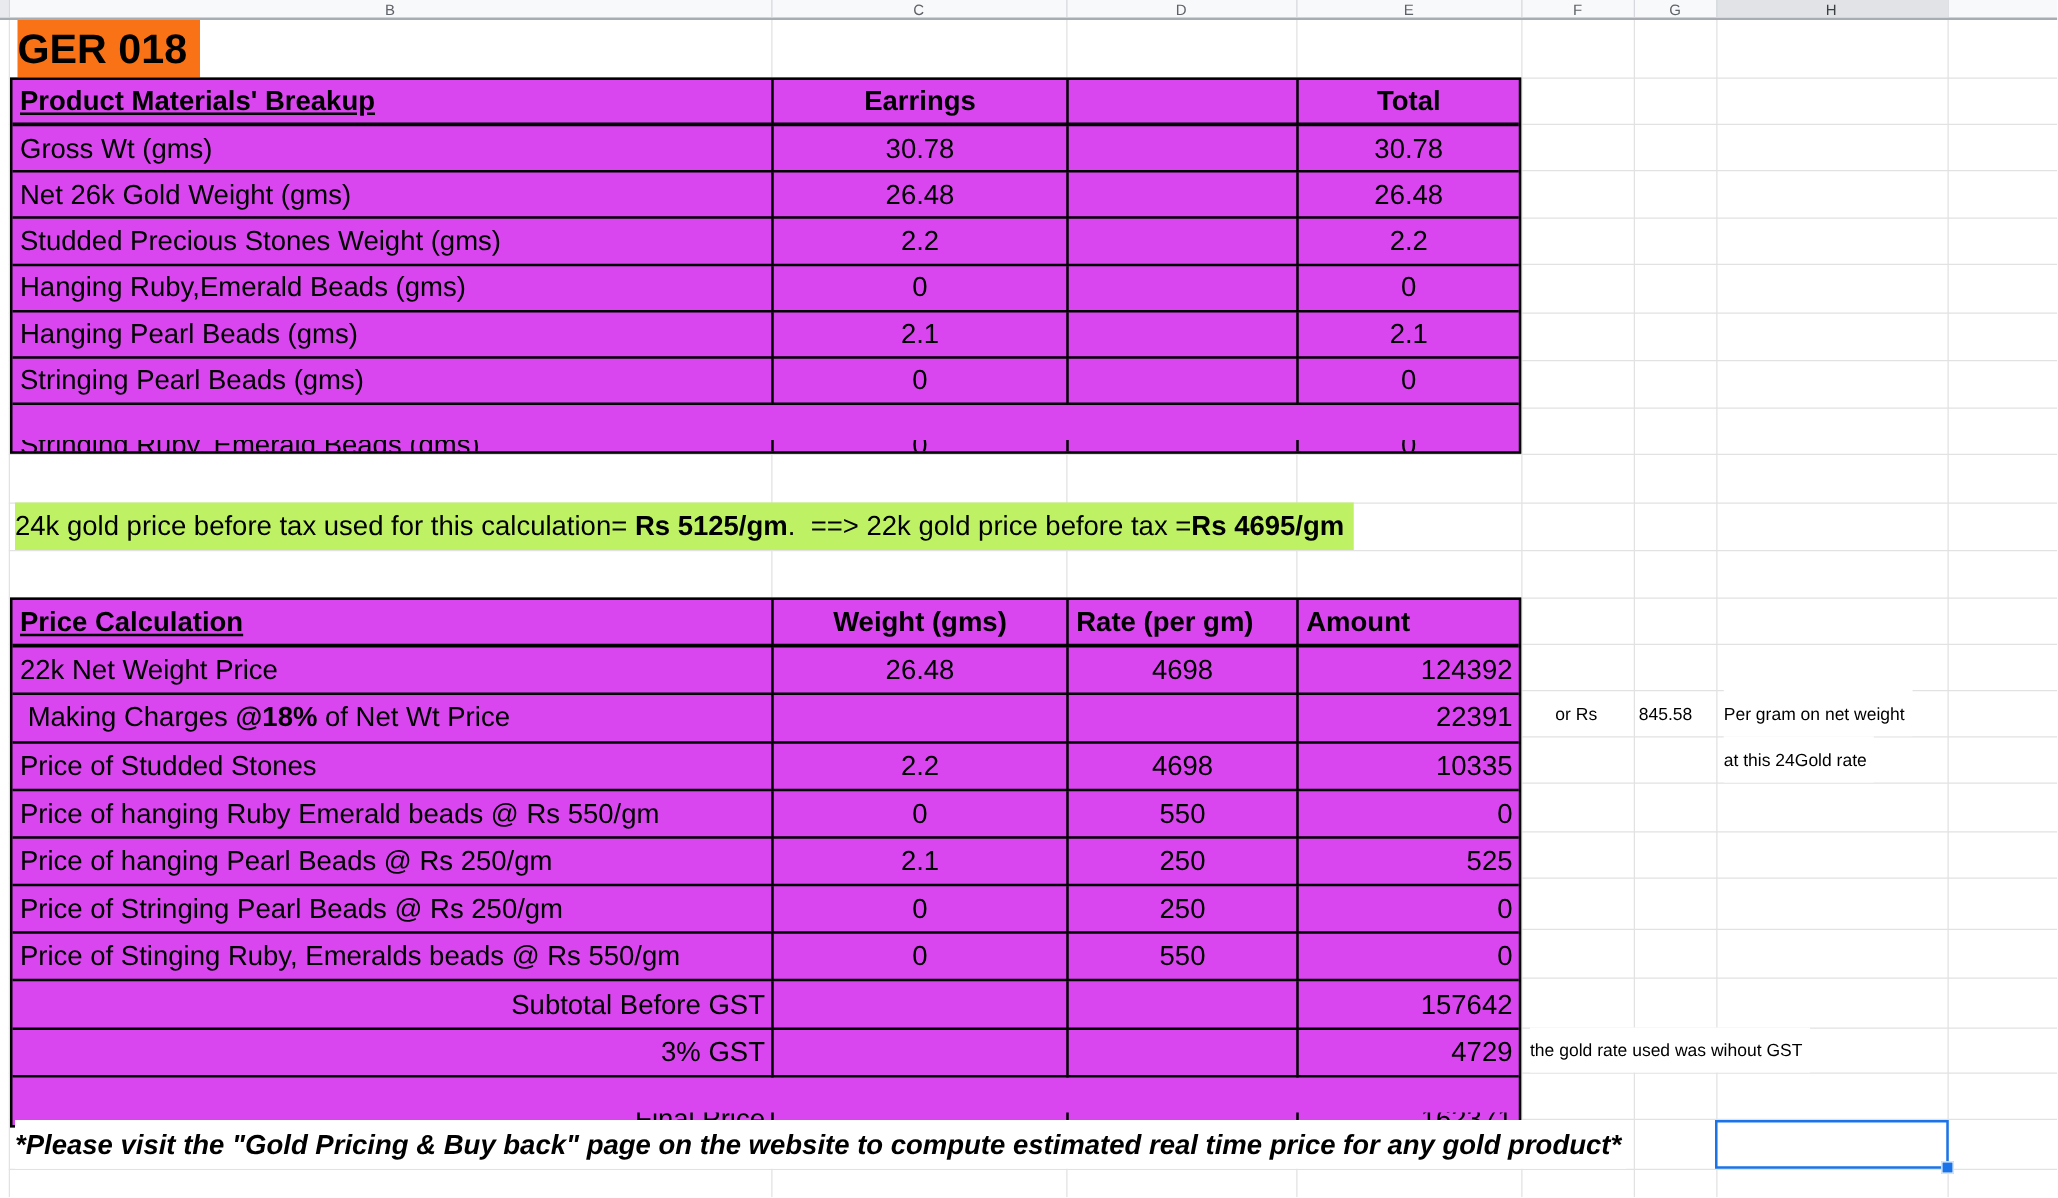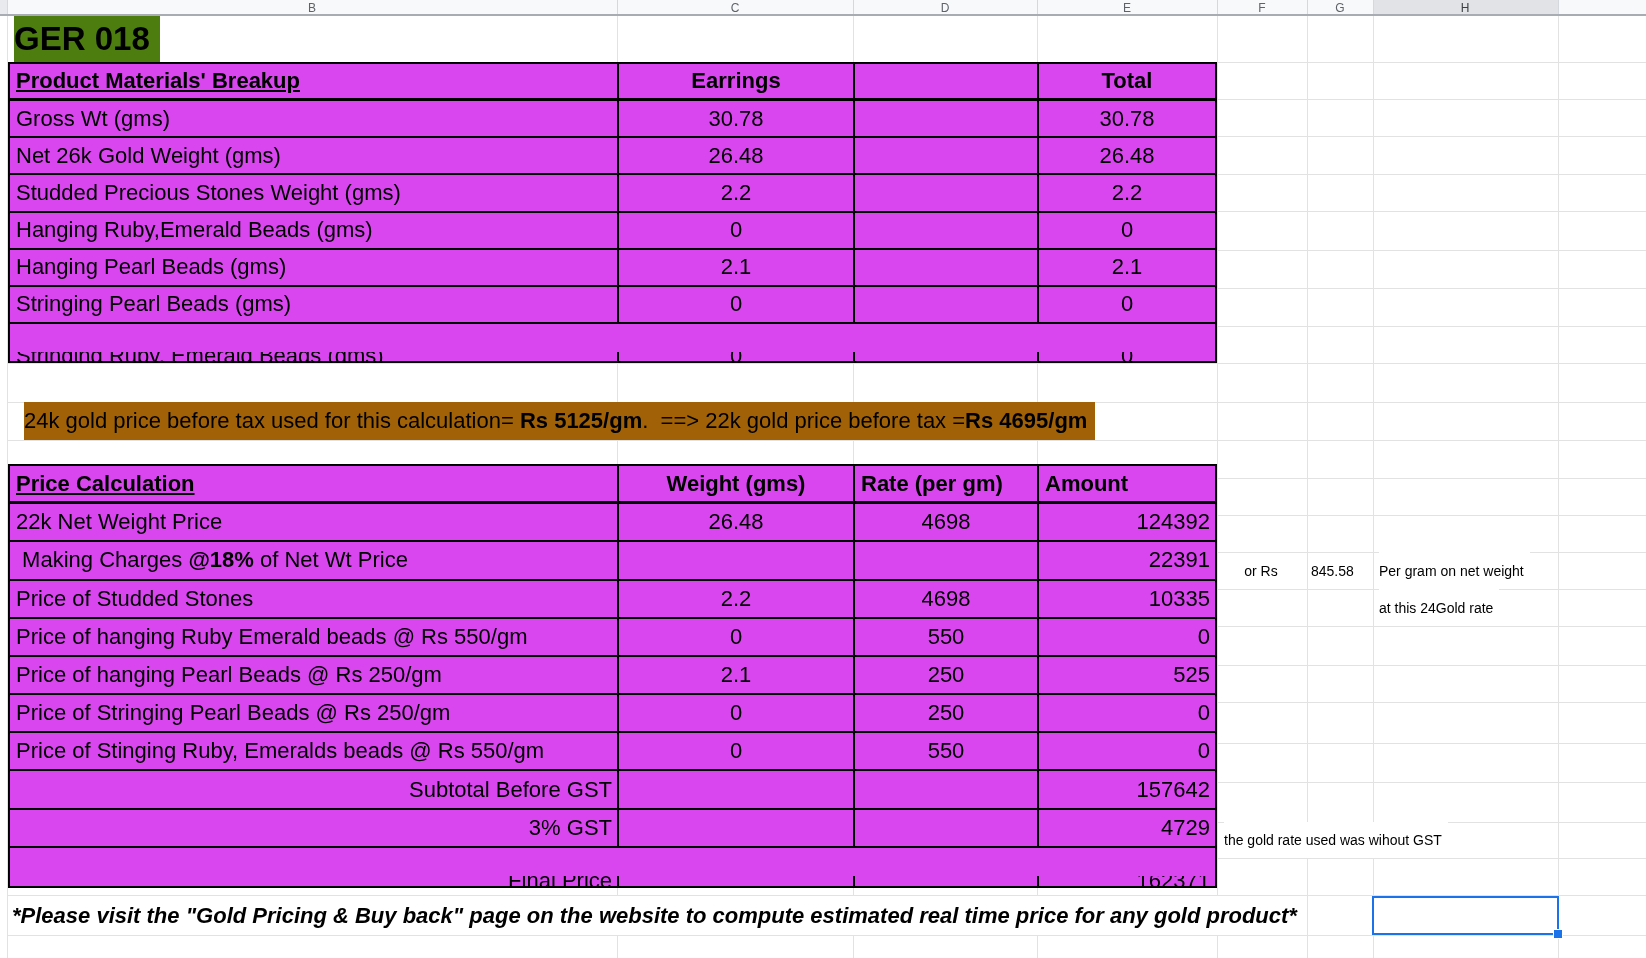--- a/index.html
+++ b/index.html
@@ -13,38 +13,38 @@
   .colstrip .hl{position:absolute;left:1373px;top:0;width:185px;height:14px;background:#e1e3e6;}
   .stripline{position:absolute;top:0;height:14px;width:1px;background:#d5d8dc;z-index:2;}
   
   .hgrid{position:absolute;left:7px;right:0;height:1px;background:#e2e2e2;z-index:0;}
   .vgrid{position:absolute;top:16px;bottom:0;width:1px;background:#e2e2e2;z-index:0;}
   
   .tbl{position:absolute;left:8px;width:1209px;display:grid;
        grid-template-columns:609px 236px 184px 1fr;
        box-sizing:border-box;border:2px solid #000;background:#d946ef;z-index:2;}
   .t1{top:62px;height:301px;grid-template-rows:repeat(8,1fr);}
-  .t2{top:464px;height:424px;grid-template-rows:repeat(11,1fr);}
+  .t2{top:478px;height:424px;grid-template-rows:repeat(11,1fr);}
   .cell{border-right:2px solid #000;border-bottom:2px solid #000;box-sizing:border-box;
         display:flex;align-items:center;font-size:22px;white-space:nowrap;overflow:hidden;
         padding:0 6px;}
   .cell.lc{border-right:none;}
   .cell.br{border-bottom:none;margin-top:28px;}
   .cell.hdr{font-weight:bold;border-bottom:3px solid #000;}
   .cell.center{justify-content:center;}
   .cell.right{justify-content:flex-end;padding-right:5px;}
   .cell.bold{font-weight:normal;}
   .u{text-decoration:underline;}
   .pre{white-space:pre;}
   .b{font-weight:bold;}
   
   .gertitle{position:absolute;left:14px;top:16px;height:46px;display:flex;align-items:center;
-            font-size:33px;font-weight:bold;z-index:2;background:#4d7c0f;padding-right:10px;}
-  .goldnote{position:absolute;left:24px;top:402px;height:38px;display:flex;align-items:center;
-            font-size:22px;z-index:2;background:#a16207;white-space:pre;padding-right:8px;text-align:center;}
+            font-size:33px;font-weight:bold;z-index:2;background:#f97316;padding-right:10px;}
+  .goldnote{position:absolute;left:12px;top:402px;height:38px;display:flex;align-items:center;
+            font-size:22px;z-index:2;background:#bef264;white-space:pre;padding-right:8px;text-align:center;}
   .footer{position:absolute;left:12px;top:896px;height:39px;display:flex;align-items:center;
           font-size:22px;font-weight:bold;font-style:italic;z-index:2;background:#fff;
           white-space:pre;padding-right:4px;}
   .annot{position:absolute;height:37px;display:flex;align-items:center;font-size:14px;
          white-space:nowrap;z-index:2;}
   .annot.wbg{background:#fff;padding-right:6px;}
   .orRs{left:1217px;top:552px;width:88px;justify-content:center;}
   .perGramVal{left:1308px;top:552px;width:64px;overflow:hidden;padding-left:3px;}
   .perGramTxt{left:1379px;top:552px;}
   .atRateTxt{left:1379px;top:589px;}

